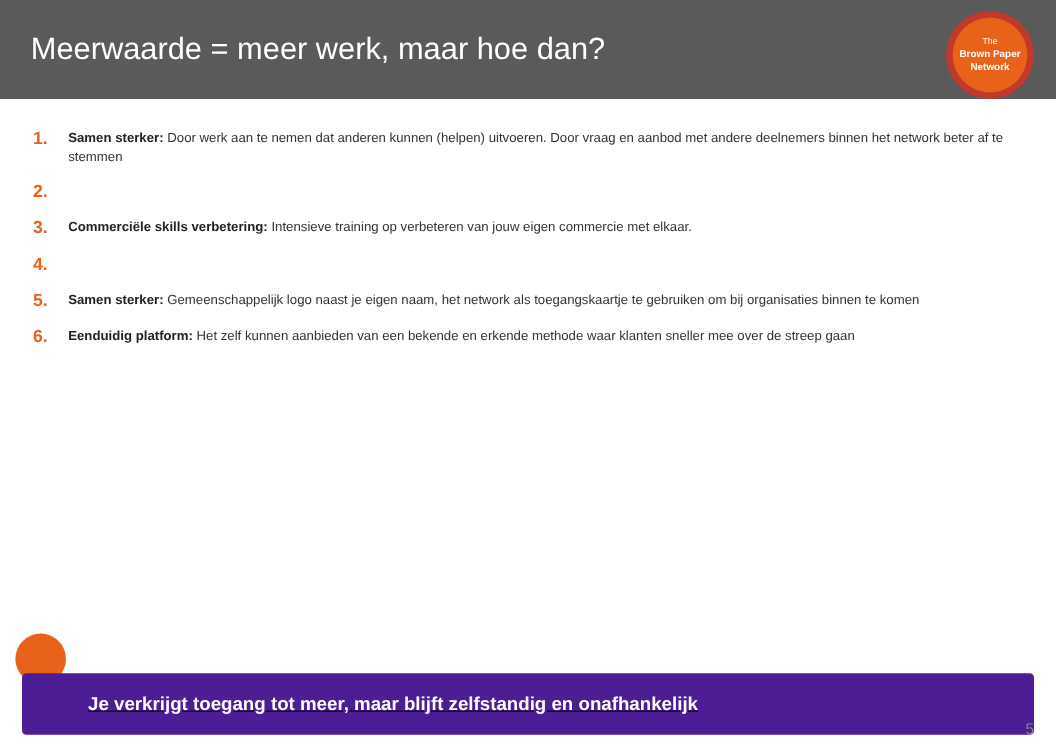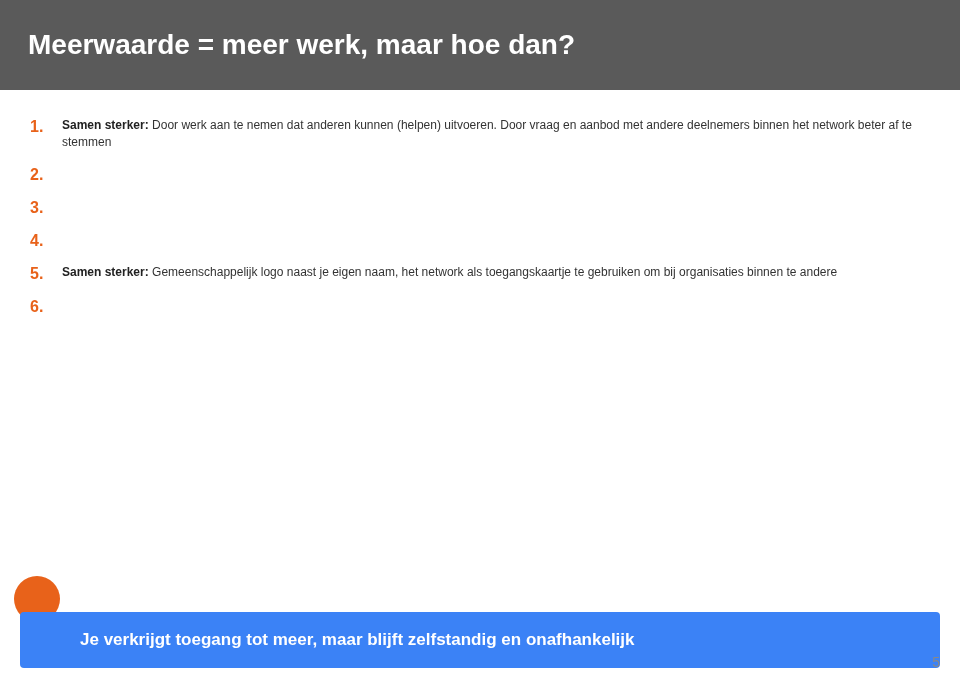--- a/index.html
+++ b/index.html
@@ -29,21 +29,21 @@
       display: flex;
       align-items: center;
       justify-content: space-between;
       min-height: 90px;
       position: relative;
     }
 
     .header-title {
       color: #ffffff;
       font-size: 28px;
-      font-weight: bold;
+      font-weight: normal;
       max-width: 780px;
       line-height: 1.2;
     }
 
     
     .logo-wrapper {
       position: absolute;
       right: 20px;
       top: 10px;
       display: flex;
@@ -130,28 +130,29 @@
       bottom: 58px;
       left: 14px;
       width: 46px;
       height: 46px;
       border-radius: 50%;
       background: #e8621a;
     }
 
     
     .footer {
-      background: #3b82f6;
+      background: #4c1d95;
       padding: 14px 30px 14px 60px;
       display: flex;
       align-items: center;
       min-height: 56px;
       margin: 6px 20px 12px 20px;
       border-radius: 4px;
       position: relative;
+      text-decoration: underline;
     }
 
     .footer-text {
       color: #ffffff;
       font-size: 17px;
       font-weight: bold;
       line-height: 1.3;
     }
 
     
@@ -165,52 +166,69 @@
 
   </style>
 </head>
 <body>
 
 <div class="page">
 
   <div class="header">
     <div class="header-title">Meerwaarde = meer werk, maar hoe dan?</div>
 
+    <div class="logo-wrapper">
+      <div class="logo-circle-outer">
+        <div class="logo-circle-inner">
+          <span class="logo-text">
+            <span class="the">The</span><br>
+            <span>Brown Paper</span><br>
+            <span>Network</span>
+          </span>
+        </div>
+      </div>
+    </div>
   </div>
 
   <div class="content">
 
     <div class="list-item">
       <span class="item-number">1.</span>
       <span class="item-text">
         <strong>Samen sterker:</strong><span> Door werk aan te nemen dat anderen kunnen (helpen) uitvoeren. Door vraag en aanbod met andere deelnemers binnen het network beter af te stemmen</span>
       </span>
     </div>
 
     <div class="list-item">
       <span class="item-number">2.</span>
     </div>
 
     <div class="list-item">
       <span class="item-number">3.</span>
+      <span class="item-text">
+        <strong>Commerciële skills verbetering:</strong><span> Intensieve training op verbeteren van jouw eigen commercie met elkaar.</span>
+      </span>
     </div>
 
     <div class="list-item">
       <span class="item-number">4.</span>
     </div>
 
     <div class="list-item">
       <span class="item-number">5.</span>
       <span class="item-text">
-        <strong>Samen sterker:</strong><span> Gemeenschappelijk logo naast je eigen naam, het network als toegangskaartje te gebruiken om bij organisaties binnen te andere</span>
+        <strong>Samen sterker:</strong><span> Gemeenschappelijk logo naast je eigen naam, het network als toegangskaartje te gebruiken om bij organisaties binnen te komen</span>
       </span>
     </div>
 
     <div class="list-item">
       <span class="item-number">6.</span>
+      <span class="item-text">
+        <strong>Eenduidig platform:</strong><span> Het zelf kunnen aanbieden van een bekende en erkende methode waar klanten sneller mee over de streep gaan</span>
+      </span>
     </div>
 
   </div>
 
   <div class="deco-circle"></div>
 
   <div class="footer">
     <span class="footer-text">Je verkrijgt toegang tot meer, maar blijft zelfstandig en onafhankelijk</span>
   </div>
 

